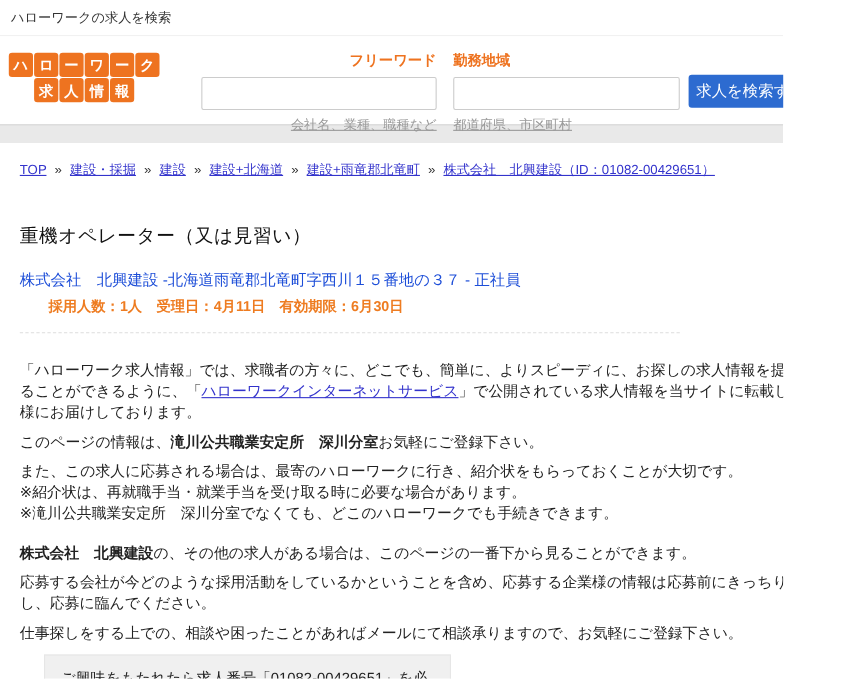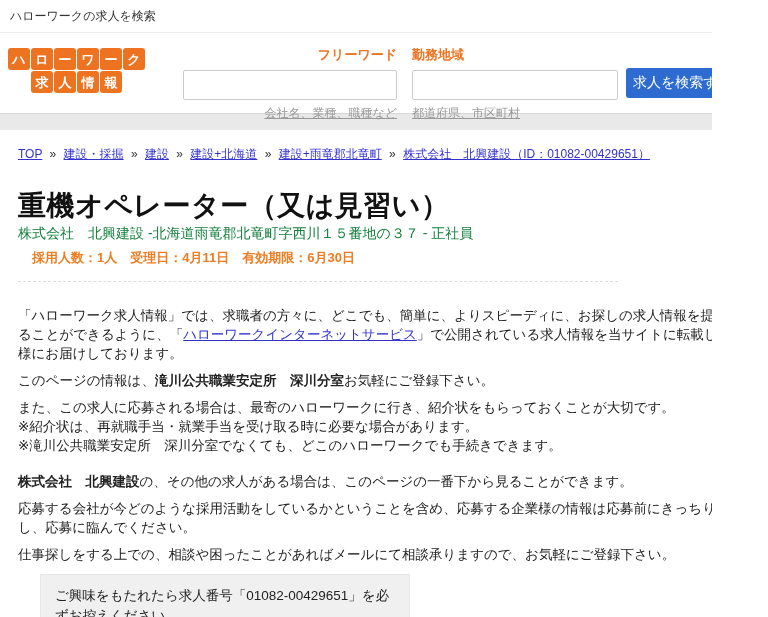--- a/index.html
+++ b/index.html
@@ -85,32 +85,32 @@
   .breadcrumb {
     margin-top: 16px;
     font-size: 12px;
     color: #333;
     line-height: 1.4;
   }
   .breadcrumb a { color: #3333cc; text-decoration: underline; cursor: pointer; text-align: center; }
   .breadcrumb .sep { color: #333; margin: 0 4px; }
 
   h1.job-title {
-    margin-top: 24px;
-    font-size: 28px;
-    font-weight: bold;
+    margin-top: 40px;
+    font-size: 17px;
+    font-weight: normal;
     color: #111;
     letter-spacing: 0.5px;
   }
-  .company-line { font-size: 14px; color: #15803d; margin-top: 0; }
+  .company-line { font-size: 14px; color: #1d4ed8; margin-top: 20px; }
   .meta-line {
     font-size: 13px; font-weight: bold;
     color: #ee7c21;
     margin-top: 6px;
-    margin-left: 14px;
+    margin-left: 26px;
   }
 
   .rule {
     border: none;
     border-top: 1px dashed #ddd;
     width: 600px;
     margin: 14px 0 0 0;
   }
 
   .paragraphs { margin-top: 24px; width: 734px; }

